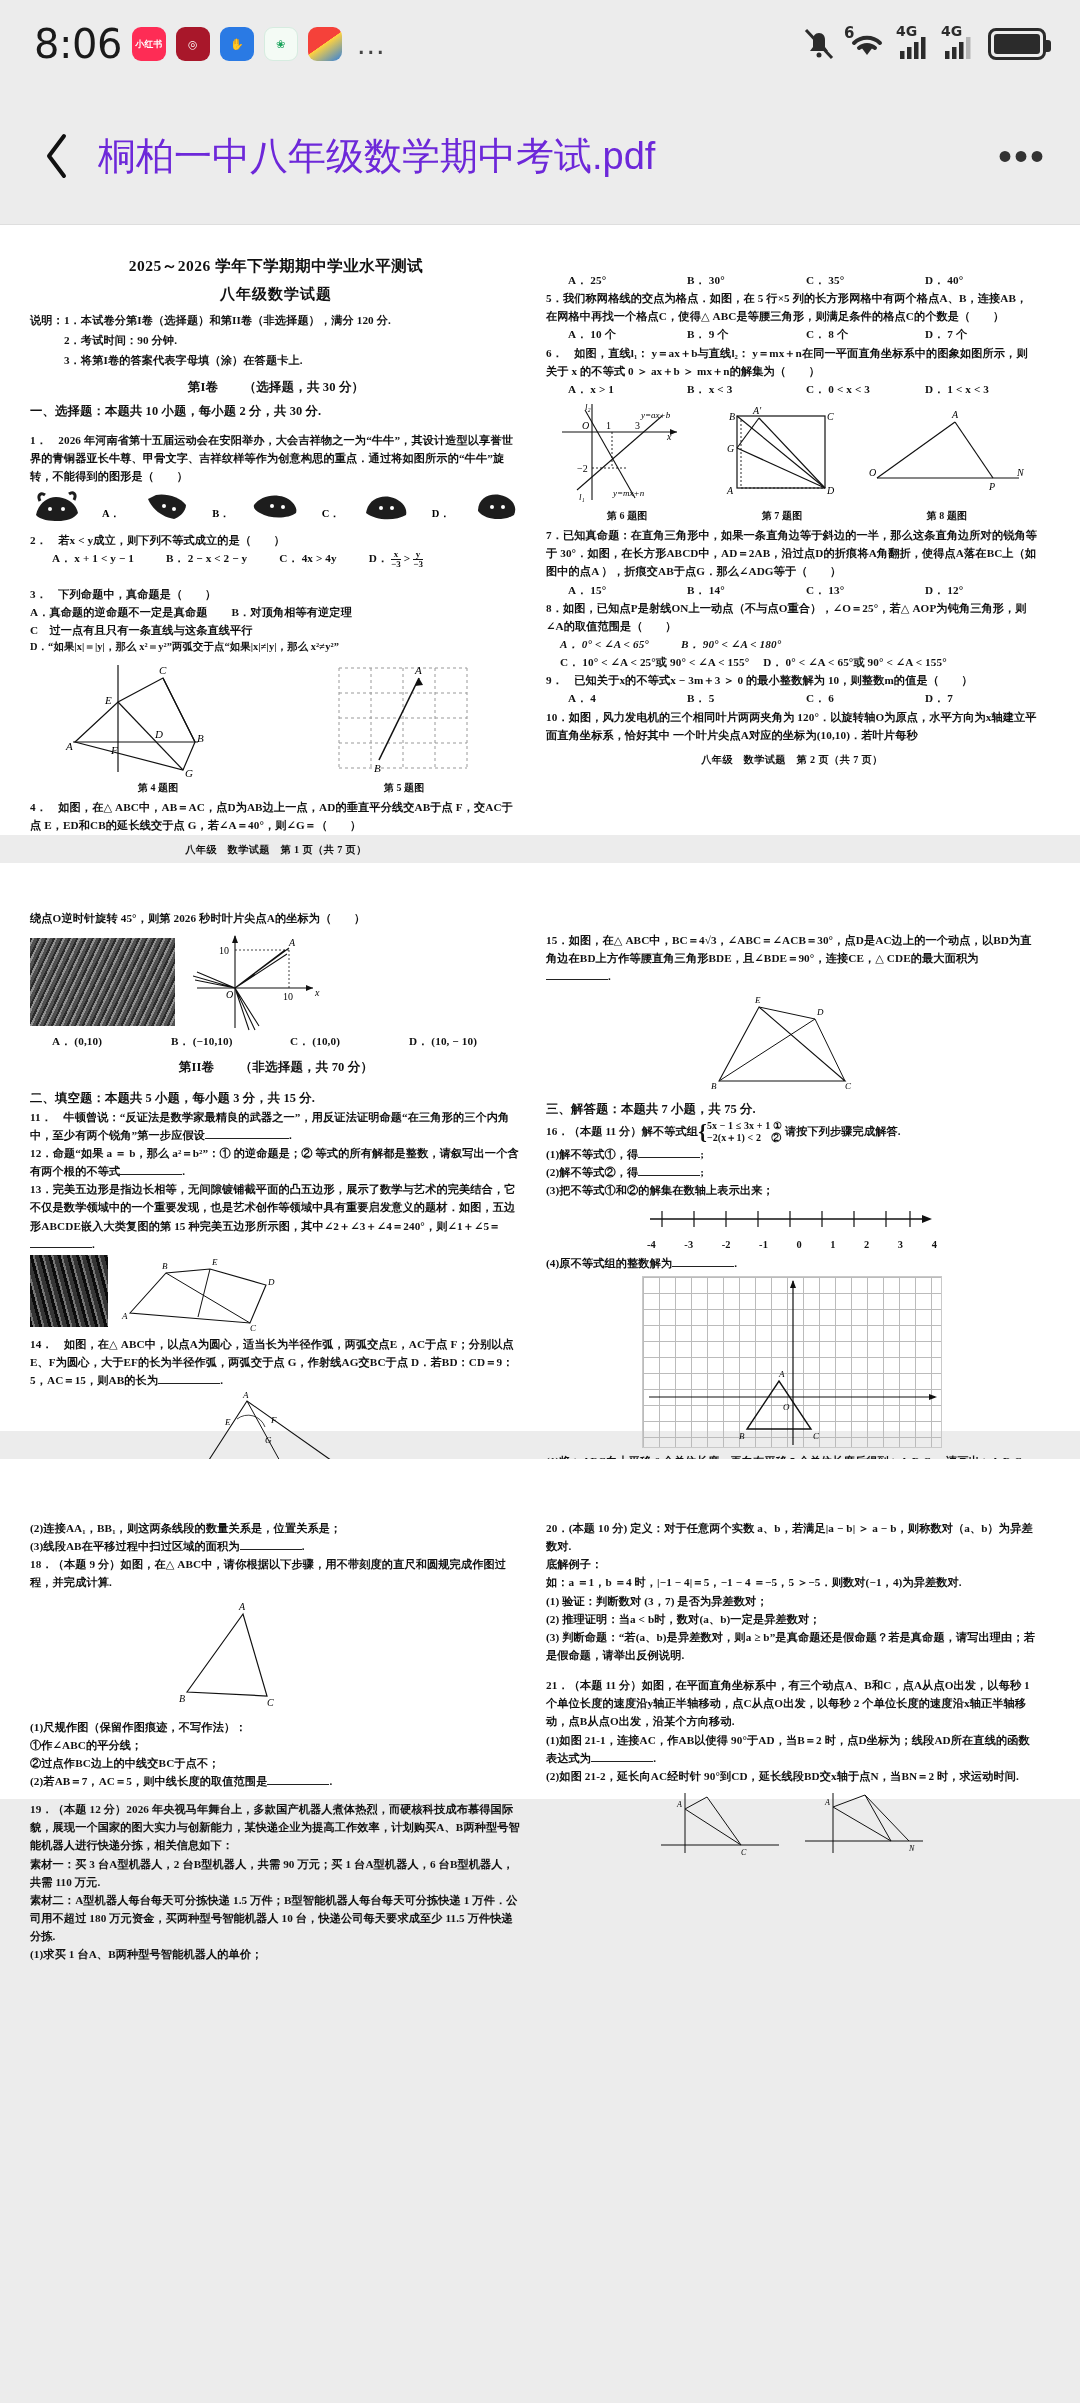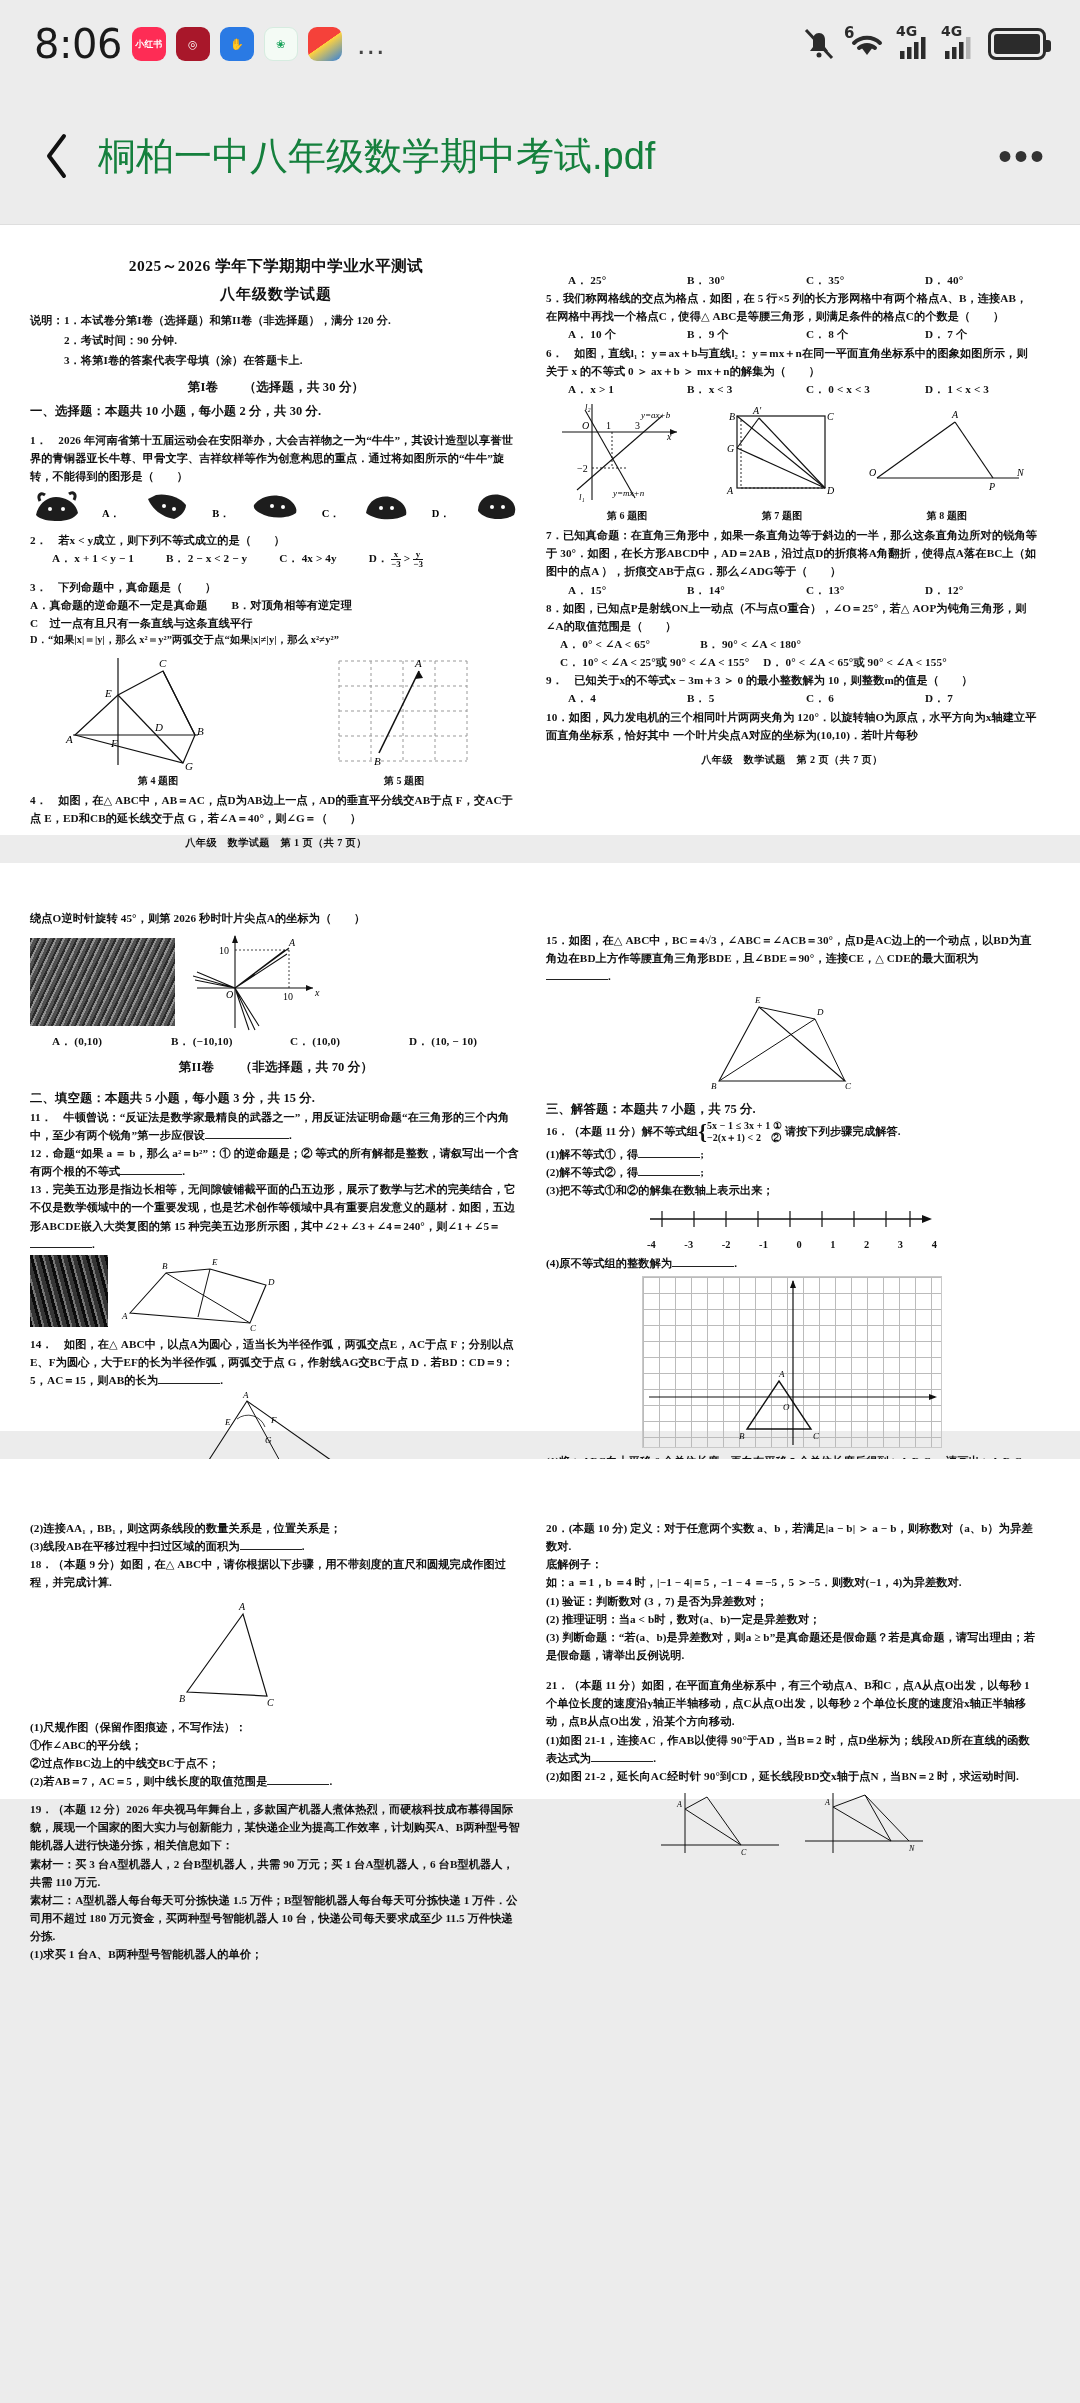--- a/index.html
+++ b/index.html
@@ -43,21 +43,21 @@
   .titlebar {
     height: 137px; width: 100%;
     display: flex; align-items: center;
     padding: 0 34px;
     background: #ececec;
     border-bottom: 1px solid #dedede;
   }
   .back-btn { width:46px; height:60px; display:flex; align-items:center; justify-content:center; }
   .back-btn svg { display:block; }
   .doc-title {
-    font-size: 38px; color: #15803d; margin-left: 18px;
+    font-size: 38px; color: #6d28d9; margin-left: 18px;
     white-space: nowrap; overflow: hidden; text-overflow: ellipsis;
     flex: 1;
   }
   .more-btn { font-size: 40px; color:#333; letter-spacing:2px; line-height:0.5; padding-left:20px; }
 
   
   .docview {
     position: relative;
     width: 1080px;
     height: 2178px;
@@ -246,21 +246,21 @@
         <div class="t opts tight">
           <span>A． x + 1 &lt; y − 1</span>
           <span>B． 2 − x &lt; 2 − y</span>
           <span>C．  4x &gt; 4y</span>
           <span><span>D．</span>
             <span class="frac"><u>x</u>−3</span> &gt;
             <span class="frac"><u>y</u>−3</span>
           </span>
         </div>
 
-        <div class="t" style="margin-top:8px;">3．　下列命题中，真命题是（　　）</div>
+        <div class="t" style="margin-top:15px;">3．　下列命题中，真命题是（　　）</div>
         <div class="t" style="display:flex;gap:24px;">
           <span>A．真命题的逆命题不一定是真命题</span>
           <span>B．对顶角相等有逆定理</span>
         </div>
         <div class="t">C　过一点有且只有一条直线与这条直线平行</div>
         <div class="t sm">D．“如果|x|＝|y|，那么 x²＝y²”两弧交于点“如果|x|≠|y|，那么 x²≠y²”</div>
 
         <div class="figrow">
           <div class="fig">
             <svg width="190" height="118" viewBox="0 0 190 118">
@@ -383,21 +383,21 @@
         </div>
 
         <div class="t">7．已知真命题：在直角三角形中，如果一条直角边等于斜边的一半，那么这条直角边所对的锐角等于 30°．如图，在长方形ABCD中，AD＝2AB，沿过点D的折痕将A角翻折，使得点A落在BC上（如图中的点A ），折痕交AB于点G．那么∠ADG等于（　　）</div>
         <div class="t opts">
           <span>A． 15°</span>
           <span>B． 14°</span>
           <span>C． 13°</span>
           <span>D． 12°</span>
         </div>
         <div class="t">8．如图，已知点P是射线ON上一动点（不与点O重合），∠O＝25°，若△ AOP为钝角三角形，则∠A的取值范围是（　　）</div>
-        <div class="t" style="display:flex;gap:50px;padding-left:14px;">
+        <div class="t" style="display:flex;gap:32px;padding-left:14px;font-style:italic;">
           <span>A． 0° &lt; ∠A &lt; 65°</span>
           <span>B． 90° &lt; ∠A &lt; 180°</span>
         </div>
         <div class="t" style="display:flex;gap:14px;padding-left:14px;">
           <span>C． 10° &lt; ∠A &lt; 25°或 90° &lt; ∠A &lt; 155°</span>
           <span>D． 0° &lt; ∠A &lt; 65°或 90° &lt; ∠A &lt; 155°</span>
         </div>
         <div class="t">9．　已知关于x的不等式x − 3m＋3 ＞ 0 的最小整数解为 10，则整数m的值是（　　）</div>
         <div class="t opts">
           <span>A． 4</span>

